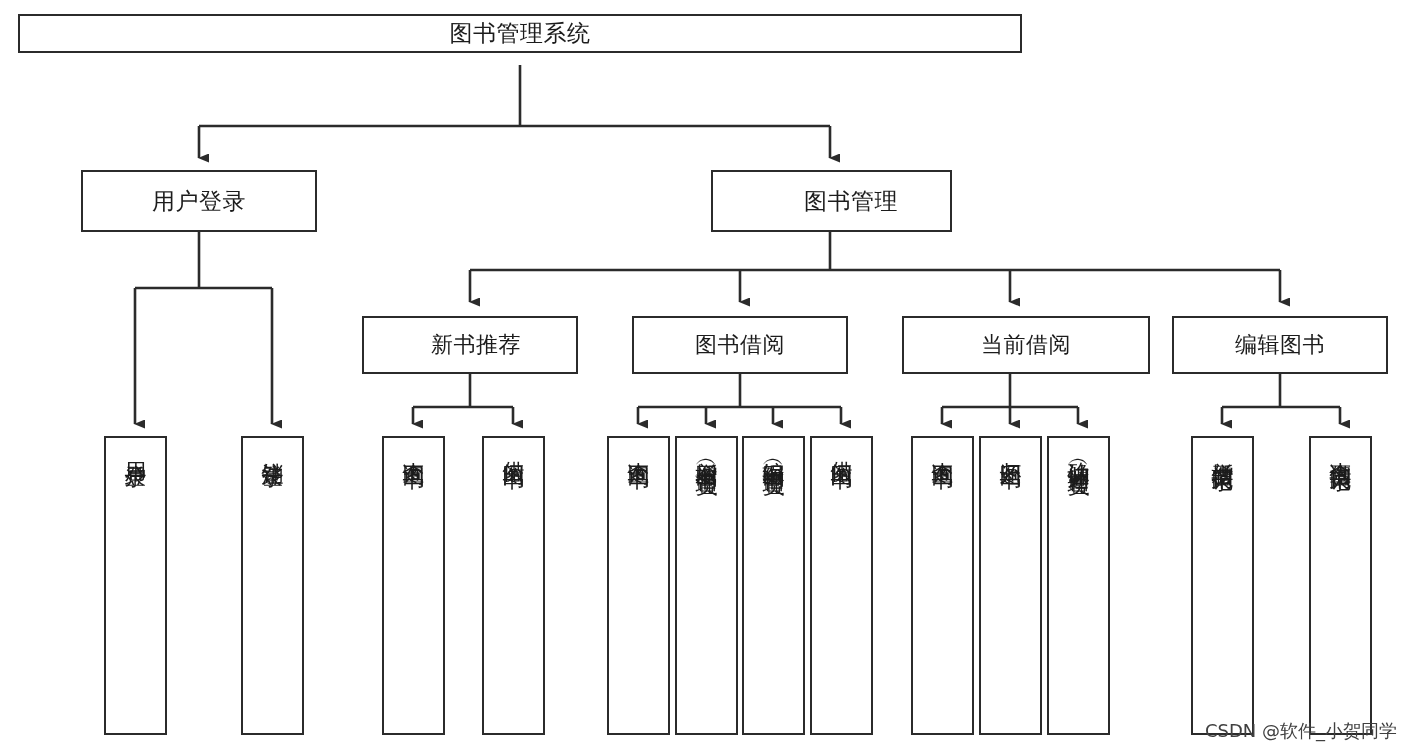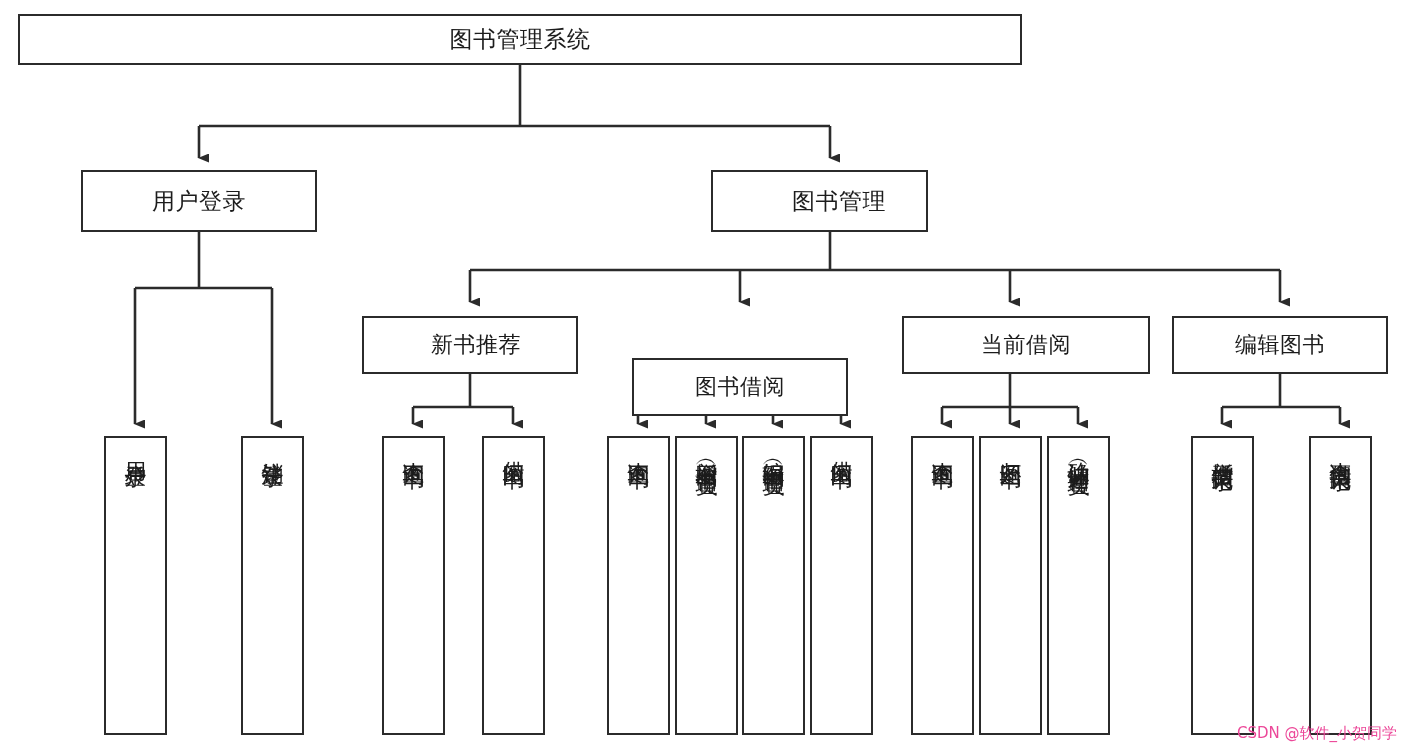--- a/index.html
+++ b/index.html
@@ -64,22 +64,22 @@
     font-size: 22px;
     line-height: 1;
     letter-spacing: 2px;
     white-space: nowrap;
   }
   .watermark {
     position: absolute;
     right: 8px;
     bottom: 4px;
     font-family: "DejaVu Sans", "Liberation Sans", sans-serif;
-    font-size: 15px;
-    color: #ec4899;
+    font-size: 18px;
+    color: #404040;
     white-space: nowrap;
     pointer-events: none;
   }
 </style>
 </head>
 <body>
 
 <div id="diagram-root">
 
   <svg id="diagram-svg" viewBox="0 0 1405 747" xmlns="http://www.w3.org/2000/svg">
@@ -127,35 +127,35 @@
       <path d="M1010,407 L1010,424" marker-end="url(#arrowhead)"></path>
       <path d="M1078,407 L1078,424" marker-end="url(#arrowhead)"></path>
 
       <path d="M1280,374 L1280,407"></path>
       <path d="M1222,407 L1340,407"></path>
       <path d="M1222,407 L1222,424" marker-end="url(#arrowhead)"></path>
       <path d="M1340,407 L1340,424" marker-end="url(#arrowhead)"></path>
     </g>
   </svg>
 
-  <div class="node-box node-root" style="left:18px; top:14px; width:1004px; height:51px;">
+  <div class="node-box node-root" style="left:18px; top:14px; width:1004px; height:39px;">
     <span class="node-label">图书管理系统</span>
   </div>
 
   <div class="node-box node-h" style="left:81px; top:170px; width:236px; height:62px;">
     <span class="node-label">用户登录</span>
   </div>
-  <div class="node-box node-h" style="left:711px; top:170px; width:217px; height:62px;padding-left:39px;">
+  <div class="node-box node-h" style="left:711px; top:170px; width:241px; height:62px;padding-left:39px;">
     <span class="node-label">图书管理</span>
   </div>
 
   <div class="node-box node-l2" style="left:362px; top:316px; width:216px; height:58px;padding-left:12px;">
     <span class="node-label">新书推荐</span>
   </div>
-  <div class="node-box node-l2" style="left:632px; top:316px; width:216px; height:58px;margin-top:42px;">
+  <div class="node-box node-l2" style="left:632px; top:316px; width:216px; height:58px;">
     <span class="node-label">图书借阅</span>
   </div>
   <div class="node-box node-l2" style="left:902px; top:316px; width:248px; height:58px;">
     <span class="node-label">当前借阅</span>
   </div>
   <div class="node-box node-l2" style="left:1172px; top:316px; width:216px; height:58px;">
     <span class="node-label">编辑图书</span>
   </div>
 
   <div class="node-box node-v" style="left:104px; top:436px; width:63px; height:299px;">

